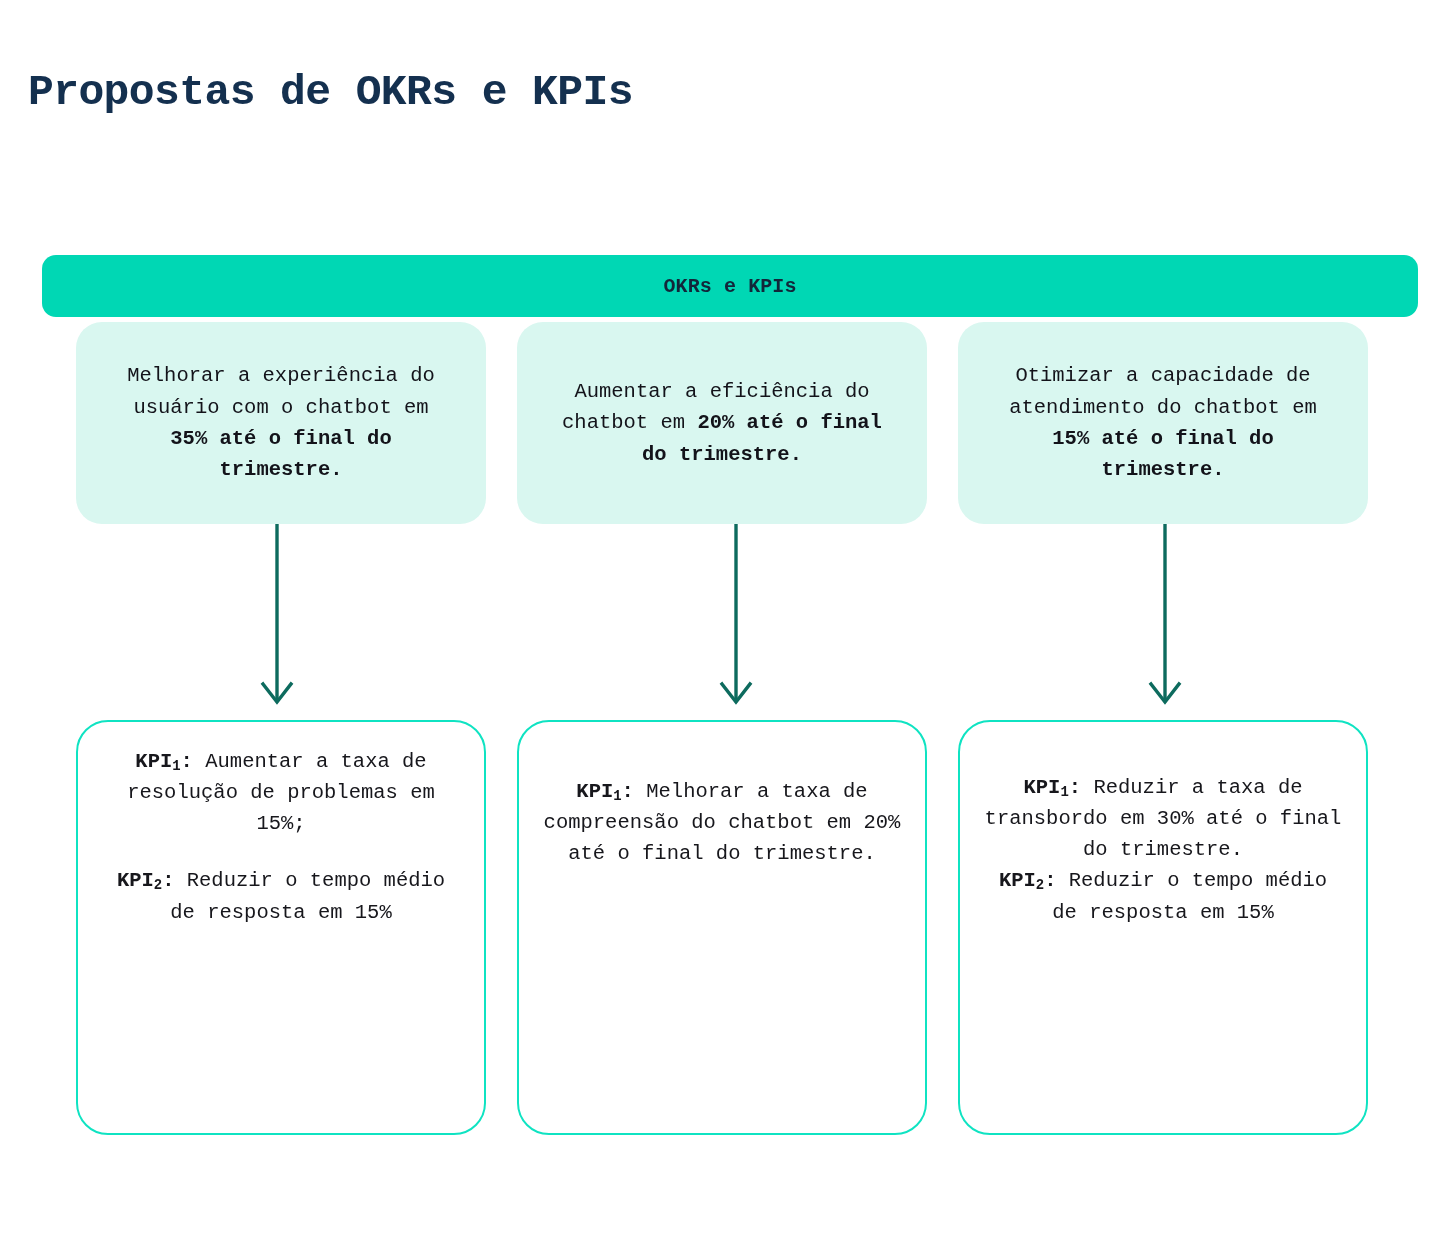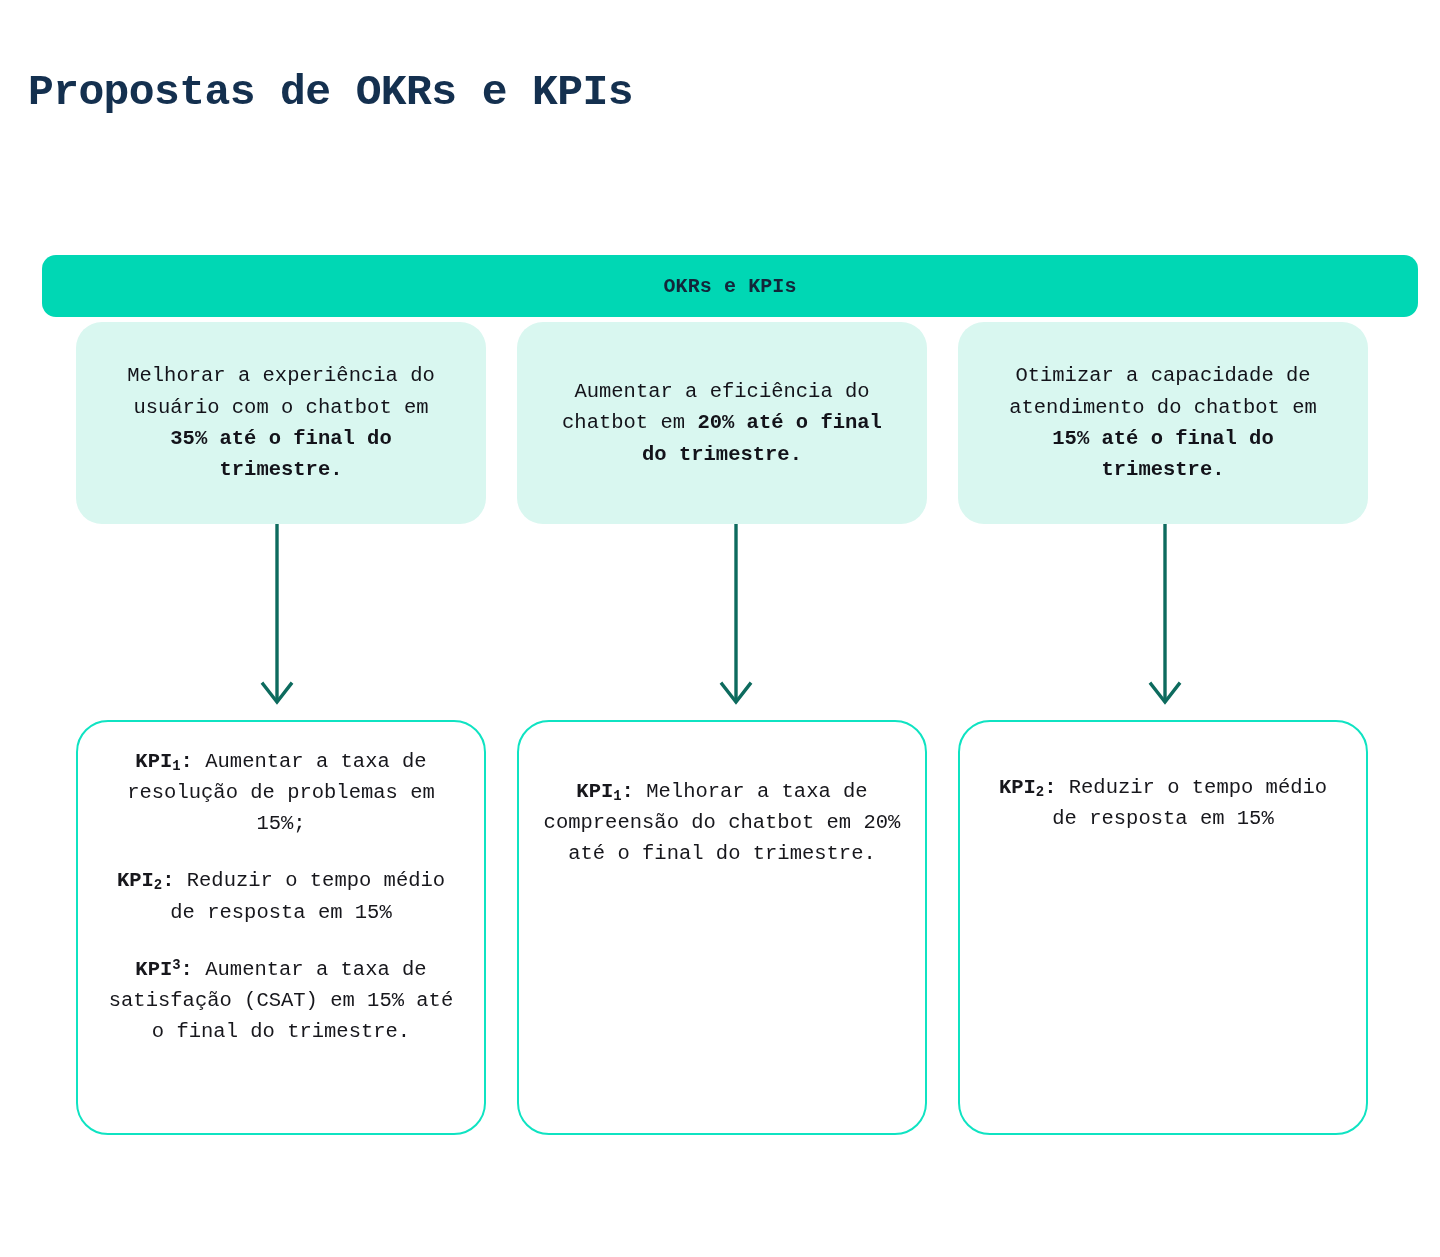--- a/index.html
+++ b/index.html
@@ -168,23 +168,20 @@
       </svg>
     </div>
 
     <div class="kpi-card c1">
       <p class="kpi-line">
         <b><span>KPI</span><sub>1</sub>:</b><span> Aumentar a taxa de resolução de problemas em 15%;</span>
       </p>
       <p class="kpi-line">
         <b><span>KPI</span><sub>2</sub>:</b><span> Reduzir o tempo médio de resposta em 15%</span>
       </p>
-      <p class="kpi-line">
-        <b><span>KPI</span><sup>3</sup>:</b><span> Aumentar a taxa de satisfação (CSAT) em 15% até o final do trimestre.</span>
-      </p>
     </div>
   </div>
 
   <div class="column col-2">
 
     <div class="okr-card">
       <div class="okr-text">
         <span>Aumentar a eficiência do chatbot em </span><b>20% até o final do trimestre.</b>
       </div>
     </div>
@@ -212,19 +209,22 @@
     </div>
 
     <div class="connector">
       <svg viewBox="0 0 410 196" preserveAspectRatio="none" aria-hidden="true">
         <line x1="207" y1="0" x2="207" y2="176" stroke="#0d6b5e" stroke-width="3.4"></line>
         <polyline points="193,160 207,178 221,160" fill="none" stroke="#0d6b5e" stroke-width="3.4" stroke-linecap="square" stroke-linejoin="miter"></polyline>
       </svg>
     </div>
 
     <div class="kpi-card c3">
+      <p class="kpi-line tight">
+        <b><span>KPI</span><sub>1</sub>:</b><span> Reduzir a taxa de transbordo em 30% até o final do trimestre.</span>
+      </p>
       <p class="kpi-line">
         <b><span>KPI</span><sub>2</sub>:</b><span> Reduzir o tempo médio de resposta em 15%</span>
       </p>
     </div>
   </div>
 
 </div>
 
 </body></html>

